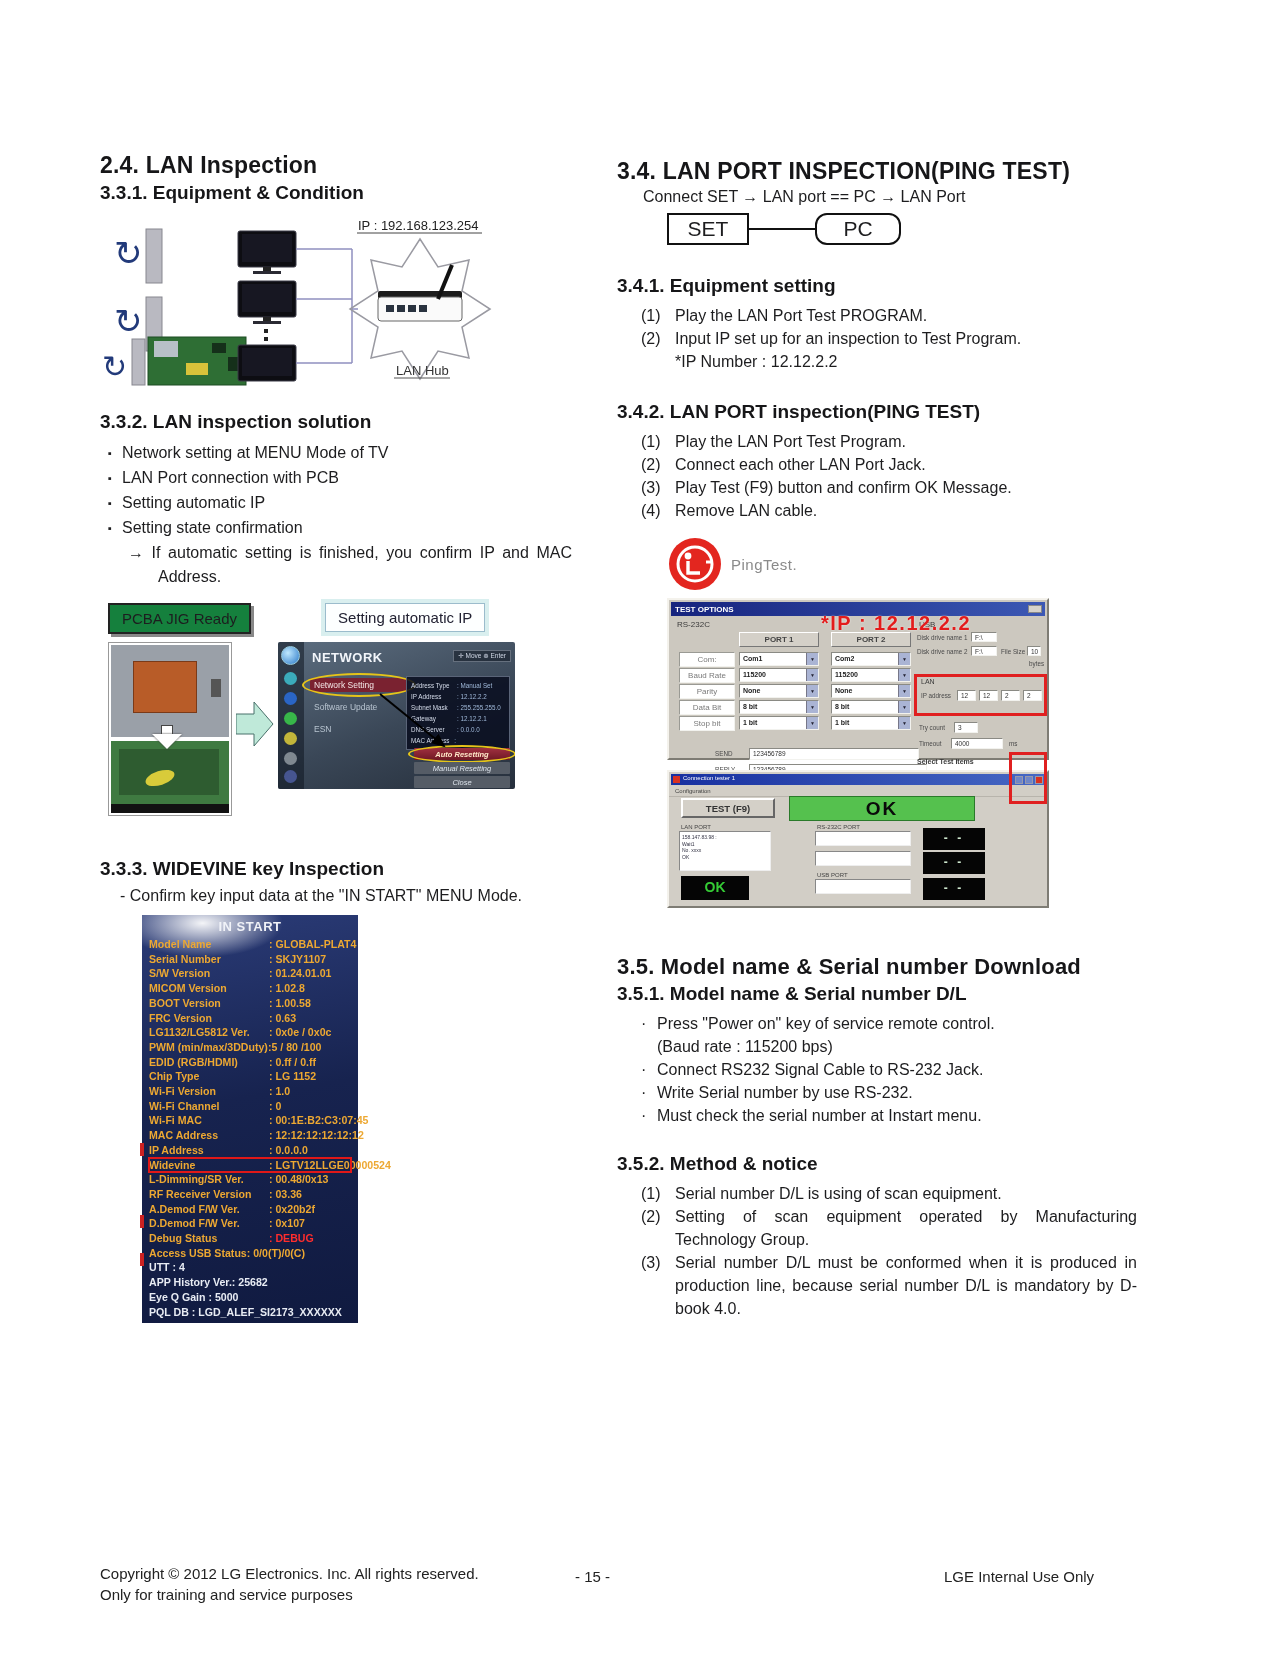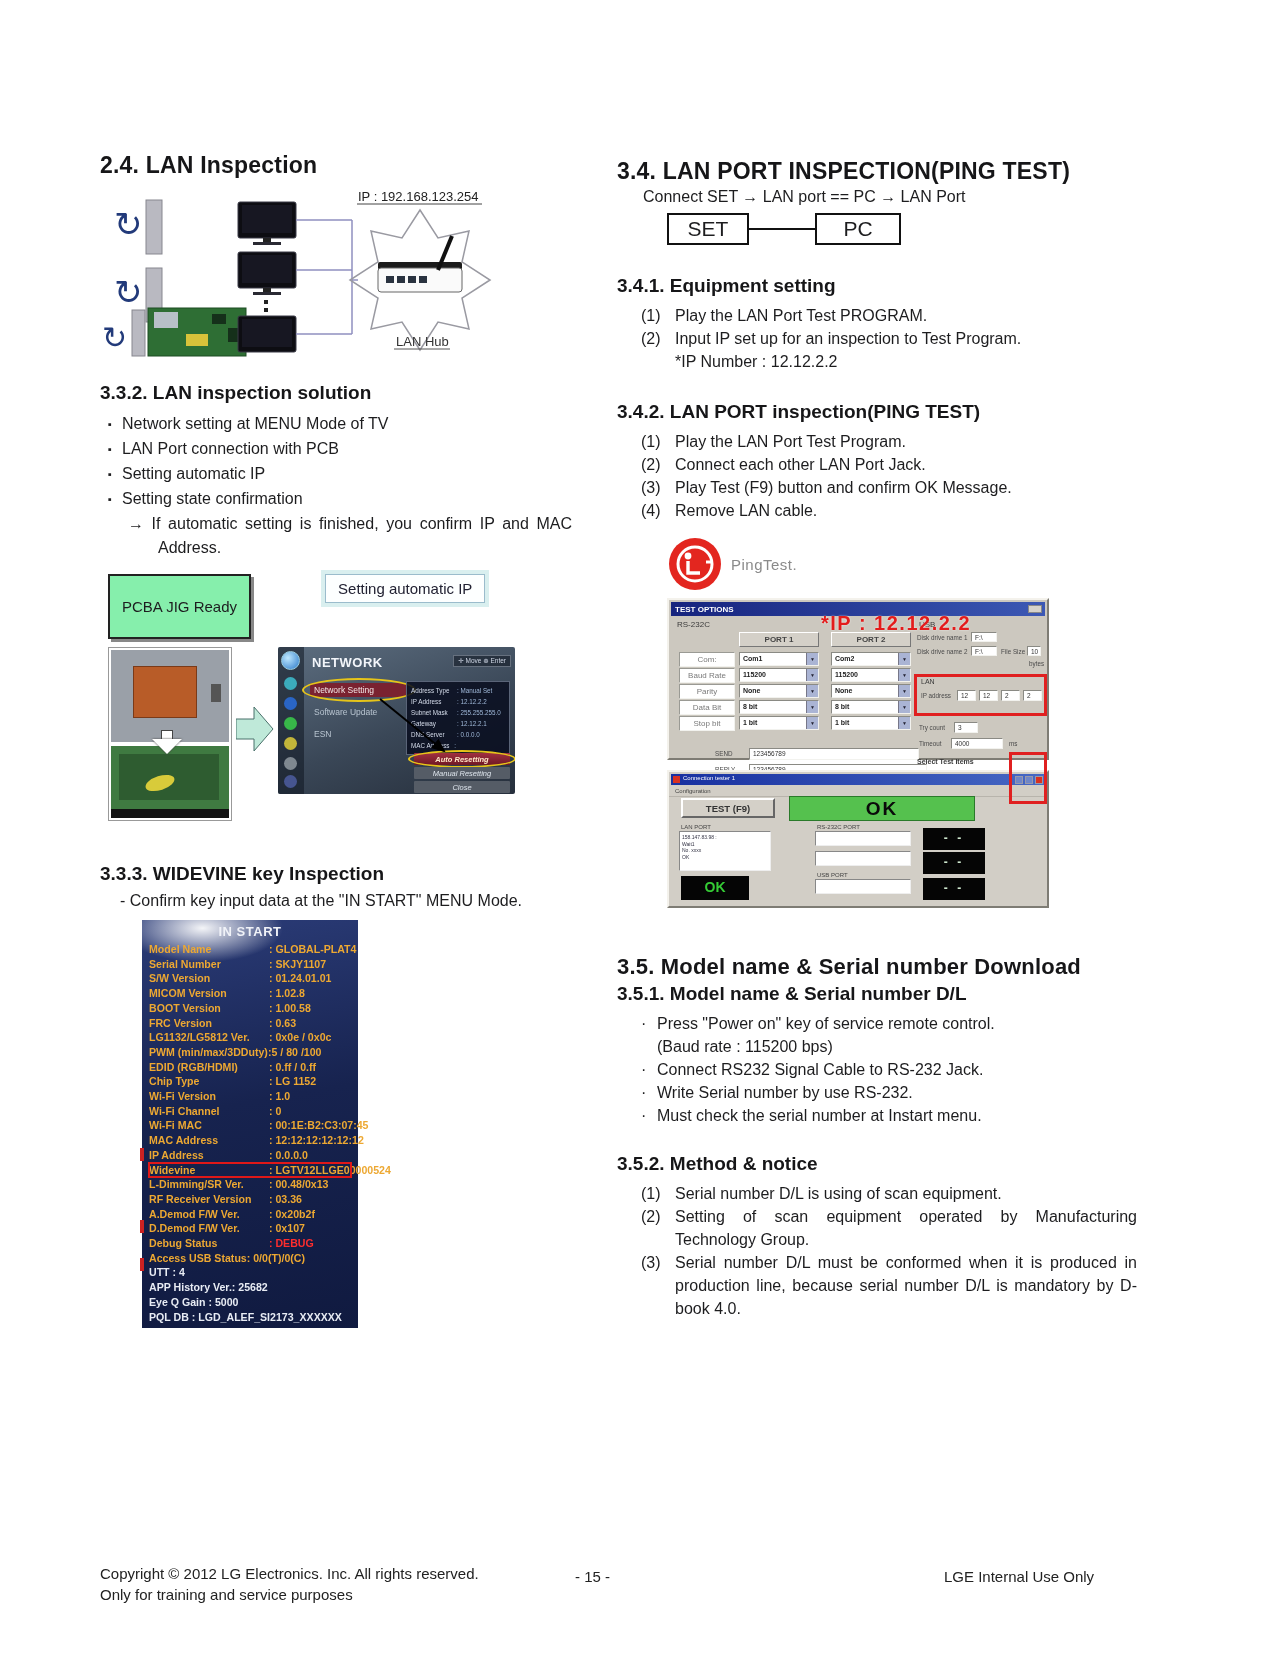--- a/index.html
+++ b/index.html
@@ -22,21 +22,21 @@
 .nitem .n { flex:none; width:34px; }
 .nitem.dot .n { width:16px; }
 .nitem .t { flex:1; }
 .nitem.just .t { text-align:justify; }
 
 
 .diagram331 { margin:6px 0 18px 0; }
 
 
 .caprow { display:flex; margin:14px 0 8px 8px; align-items:flex-start; }
-.cap-pcba { border:2px solid #222; box-shadow:3px 3px 0 #888; background:#86efac; font-size:15px; padding:22px 12px; color:#1d1d1f; }
+.cap-pcba { border:2px solid #222; box-shadow:3px 3px 0 #888; background:#15803d; font-size:15px; padding:5px 12px; color:#1d1d1f; }
 .cap-auto { border:1px solid #9bbccc; box-shadow:0 0 0 4px #d9efef; background:#fdffff; font-size:15px; padding:5px 12px; margin-left:74px; color:#223; }
 
 
 .photorow { display:flex; margin-left:8px; align-items:flex-start; }
 .photos { width:124px; border:1px solid #999; background:#fff; padding:2px; position:relative; }
 .photo1 { height:92px; background:#9aa0a8; position:relative; }
 .photo1 .board { position:absolute; left:22px; top:16px; width:64px; height:52px; background:#b85c28; border:1px solid #7a3a18; }
 .photo1 .clip { position:absolute; right:8px; top:34px; width:10px; height:18px; background:#555; }
 .photo2 { height:72px; background:#3f7a41; position:relative; margin-top:4px; overflow:hidden; }
 .photo2 .dark { position:absolute; inset:8px 10px 18px 8px; background:#2e5c30; }
@@ -81,21 +81,21 @@
 .instart .irow.w { color:#e8ecf4; }
 .instart .irow.dbg .ival { color:#ff2d2d; }
 .instart .irow.boxed { outline:2px solid #e01818; outline-offset:-1px; }
 .instart .tick { position:absolute; left:-2px; width:4px; height:13px; background:#cc2222; }
 
 
 .sub34 { font-size:16px; padding-left:26px; margin-bottom:7px; }
 .setpc { display:flex; align-items:center; margin:4px 0 30px 50px; }
 .setpc .box { border:2px solid #111; font-size:21px; padding:2px 0; text-align:center; }
 .setpc .set { width:82px; }
-.setpc .pc { width:86px; }
+.setpc .pc { width:86px;border-radius:12px; }
 .setpc .wire { width:66px; height:2px; background:#111; }
 
 .logorow { display:flex; align-items:center; margin:14px 0 6px 50px; }
 .logorow .ptext { font-size:15px; color:#8a8a8a; margin-left:8px; letter-spacing:.5px; }
 
 
 .dlg { width:382px; margin-left:50px; background:#ccc8bf; border:2px solid; border-color:#f4f2ec #7e7c74 #7e7c74 #f4f2ec; position:relative; font-family:"Liberation Sans",sans-serif; }
 .dlg1 { height:162px; }
 .tbar { height:14px; background:linear-gradient(90deg,#16247e,#3c58b4); margin:2px; display:flex; align-items:center; position:relative; }
 .tbar .ttxt { color:#fff; font-size:8px; font-weight:bold; padding-left:4px; }
@@ -135,20 +135,21 @@
 .f-right { position:absolute; left:944px; top:5px; }
 
 svg text { font-family:"Liberation Sans",sans-serif; }
 </style>
 </head>
 <body>
 
 <div class="col-left">
 
   <div class="h1">2.4. LAN Inspection</div>
+  <div class="h2">3.3.1. Equipment &amp; Condition</div>
 
 
   
   <svg class="diagram331" width="470" height="172" viewBox="0 0 470 172">
     <text x="14" y="48" font-size="34" fill="#223a7a">↻</text>
     <rect x="46" y="12" width="16" height="54" fill="#b9b9c1" stroke="#87878f"></rect>
     <text x="14" y="116" font-size="34" fill="#223a7a">↻</text>
     <rect x="46" y="80" width="16" height="54" fill="#b9b9c1" stroke="#87878f"></rect>
     <text x="2" y="160" font-size="30" fill="#223a7a">↻</text>
     <rect x="32" y="122" width="13" height="46" fill="#b9b9c1" stroke="#87878f"></rect>

